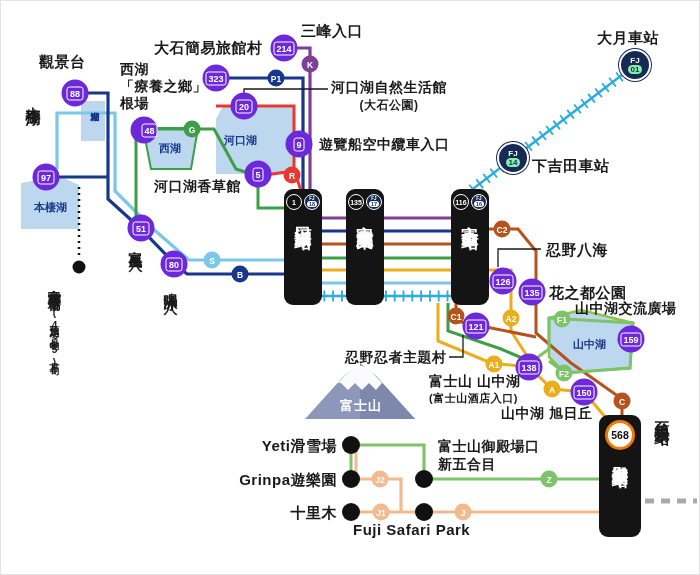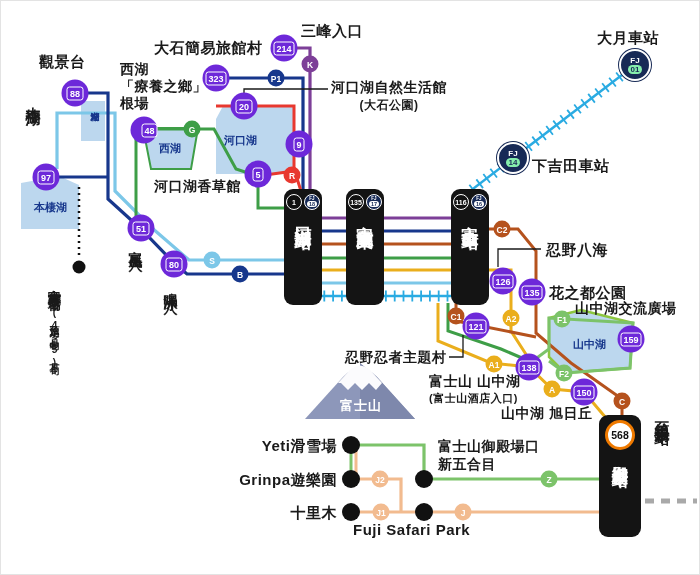--- a/index.html
+++ b/index.html
@@ -252,20 +252,21 @@
   <span class="lbl" style="left:38px;top:52px;">觀景台</span>
   <div class="lbl" style="left:119px;top:60px;font-size:14px;line-height:17px;">
     <div>西湖</div>
       <div>「療養之鄉」</div>
       <div>根場</div>
   </div>
   <div class="lbl" style="left:330px;top:78px;font-size:14px;">
     <div>河口湖自然生活館</div>
     <div class="sm">(大石公園)</div>
   </div>
+  <span class="lbl" style="left:318px;top:135px;font-size:14px;">遊覽船空中纜車入口</span>
   <span class="lbl" style="left:153px;top:177px;font-size:14px;">河口湖香草館</span>
   <span class="vlbl" style="left:22px;top:94px;font-size:15px;">本棲湖</span>
   <span class="vlbl" style="left:126px;top:238px;">富岳風穴</span>
   <span class="vlbl" style="left:161px;top:281px;">鳴澤冰穴</span>
   <span class="lbl" style="left:545px;top:240px;">忍野八海</span>
   <span class="lbl" style="left:548px;top:283px;">花之都公園</span>
   <span class="lbl" style="left:574px;top:299px;font-size:14px;">山中湖交流廣場</span>
   <span class="lbl" style="left:344px;top:348px;font-size:14px;">忍野忍者主題村</span>
   <div class="lbl" style="left:428px;top:372px;font-size:14px;">
     <div>富士山 山中湖</div>

